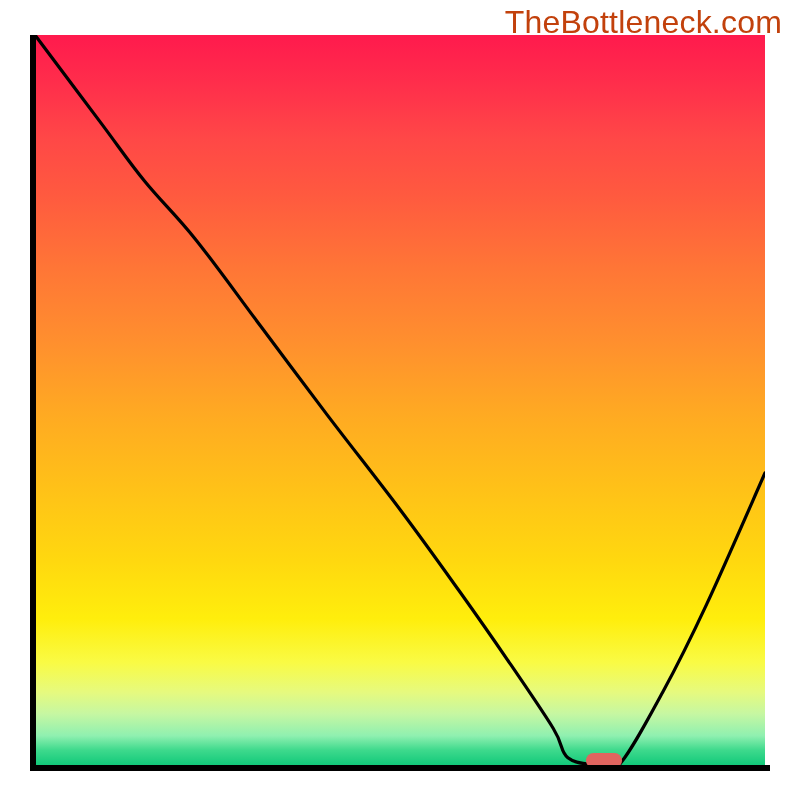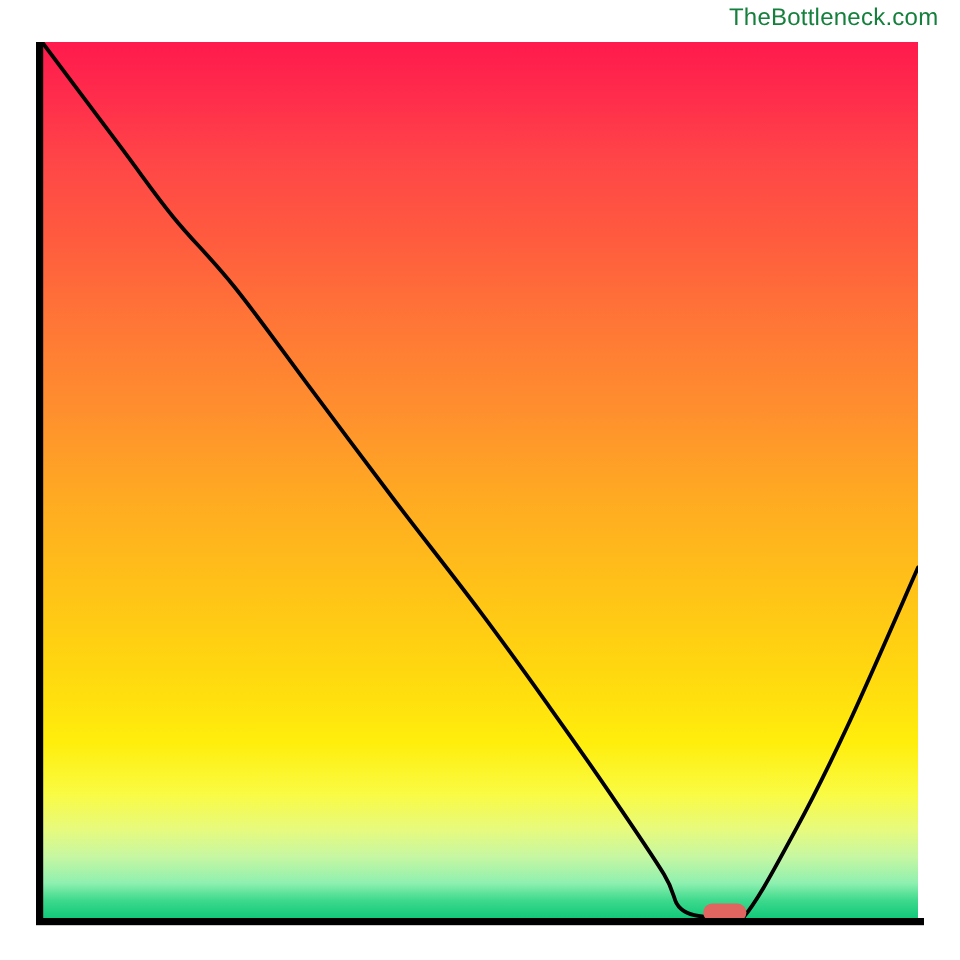--- a/index.html
+++ b/index.html
@@ -12,22 +12,22 @@
   }
   .container {
     position: relative;
     width: 800px;
     height: 800px;
   }
   .watermark {
     position: absolute;
     top: 4px;
     right: 18px;
-    color: #15803d;
-    font-size: 20px;
+    color: #c2410c;
+    font-size: 32px;
     font-weight: 500;
     letter-spacing: 0.2px;
     z-index: 50;
   }
   .plot-area {
     position: absolute;
     left: 35px;
     top: 35px;
     width: 730px;
     height: 730px;

